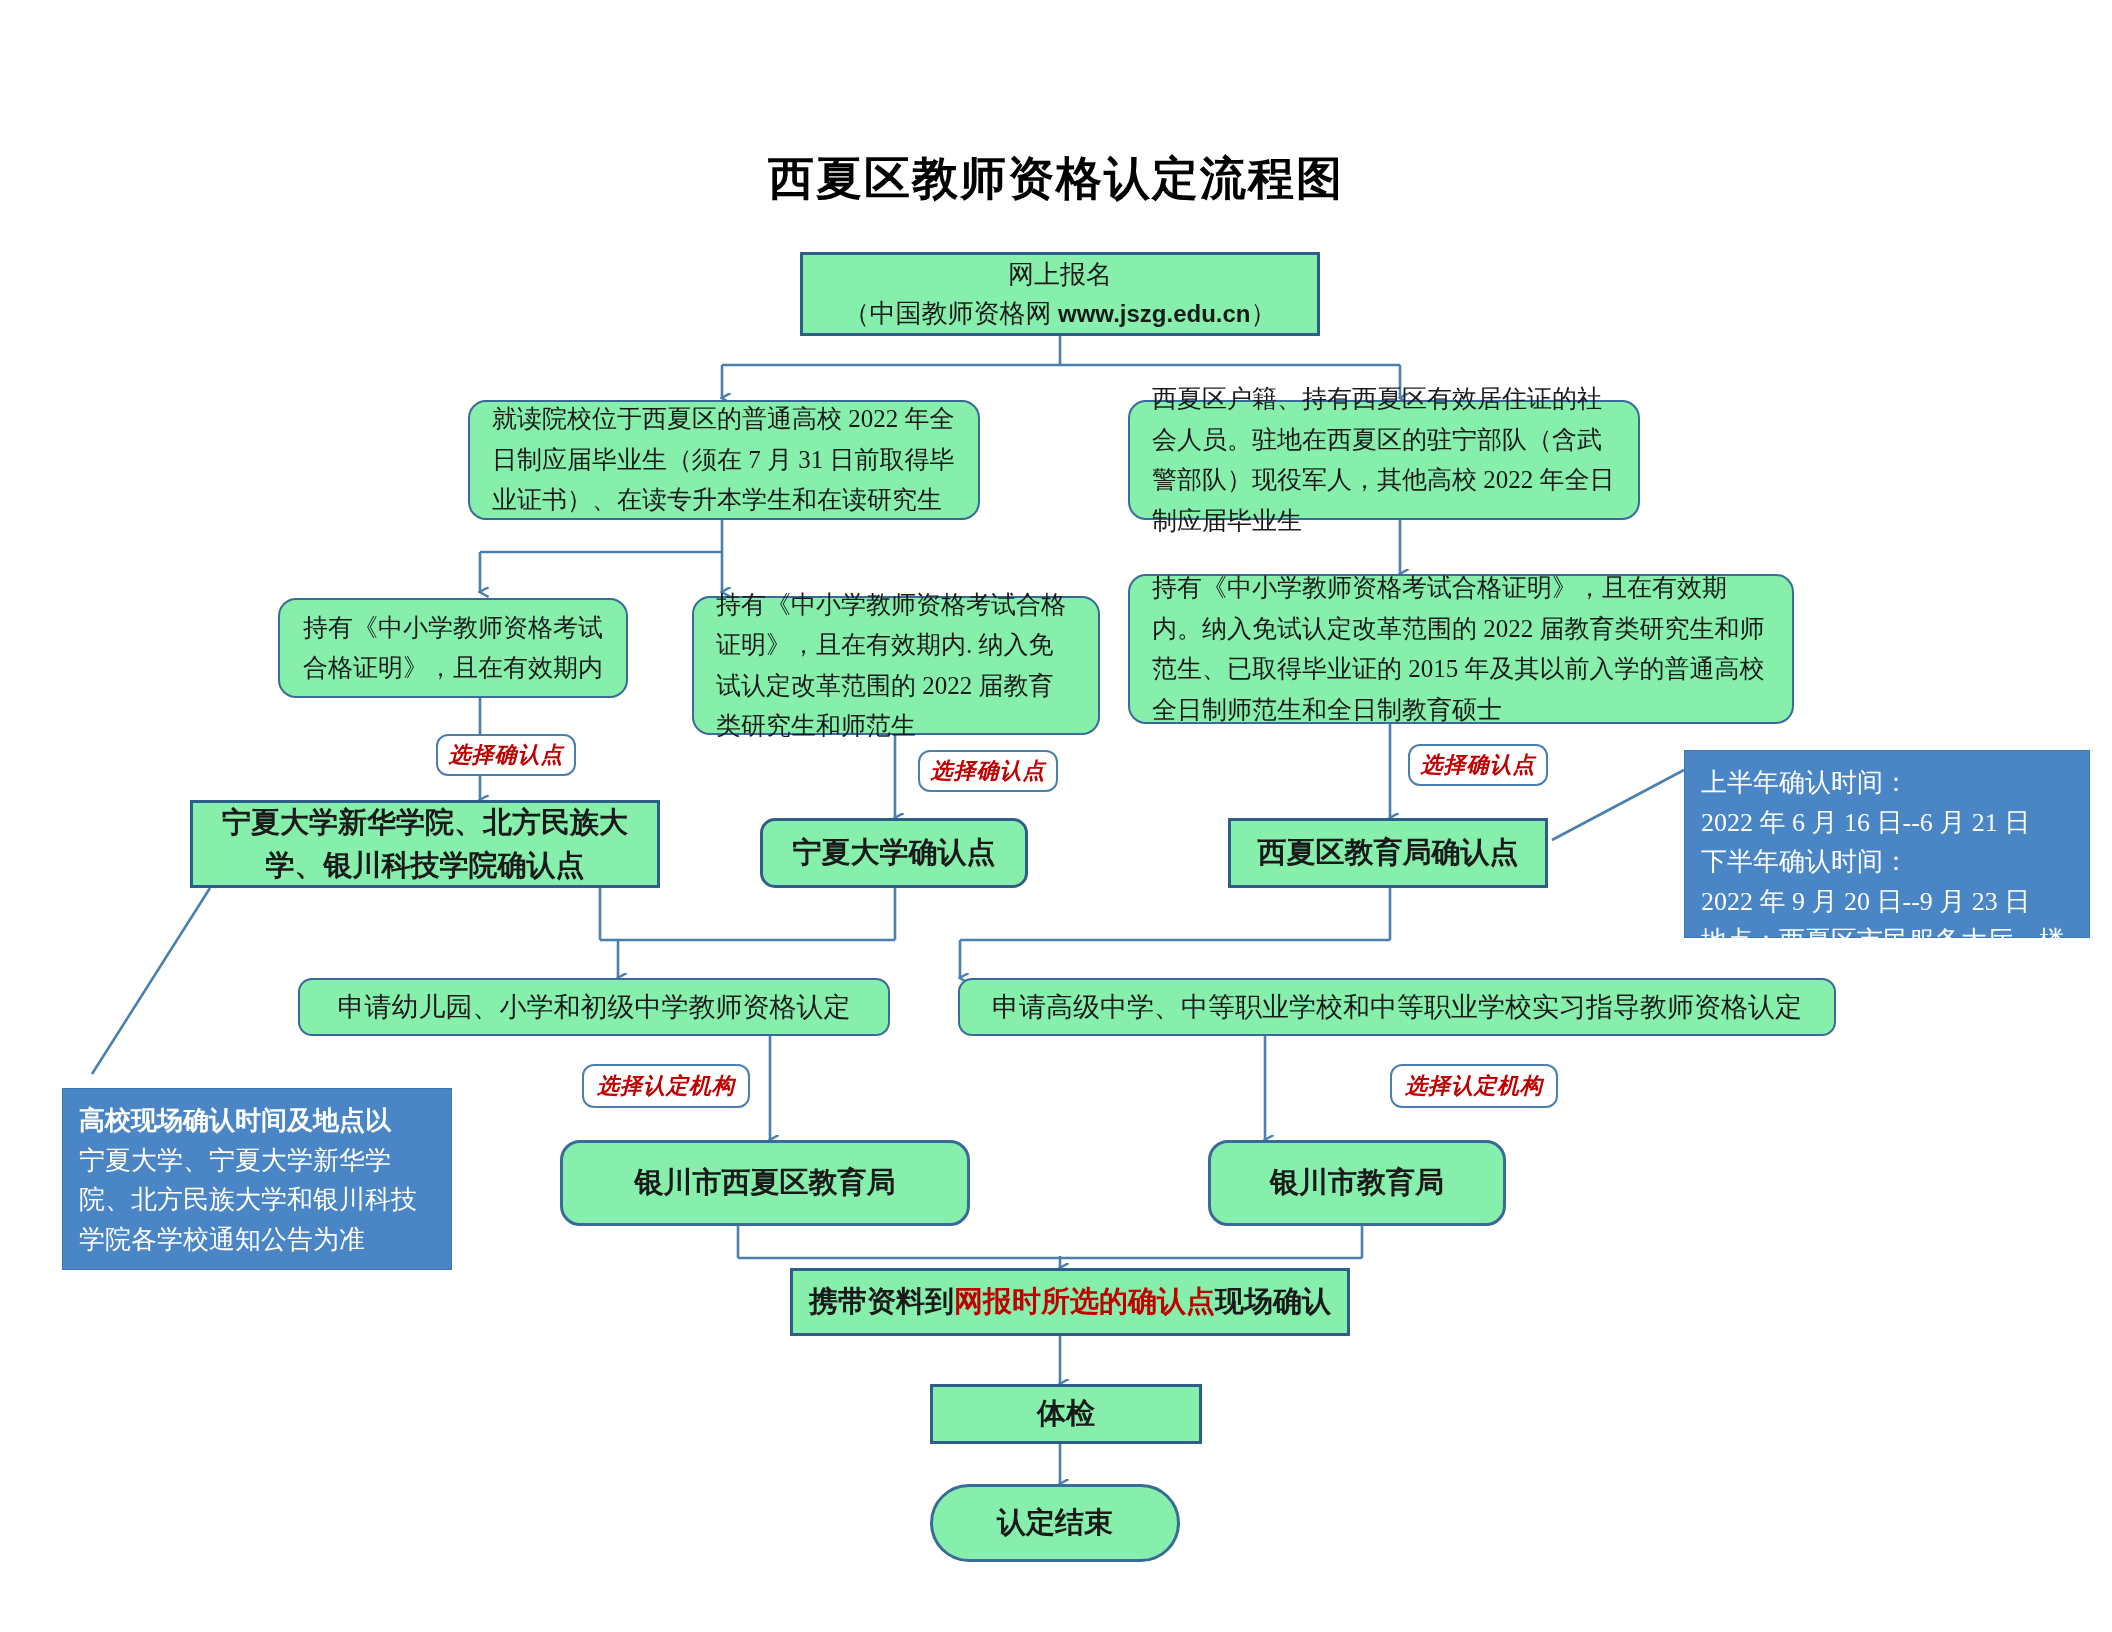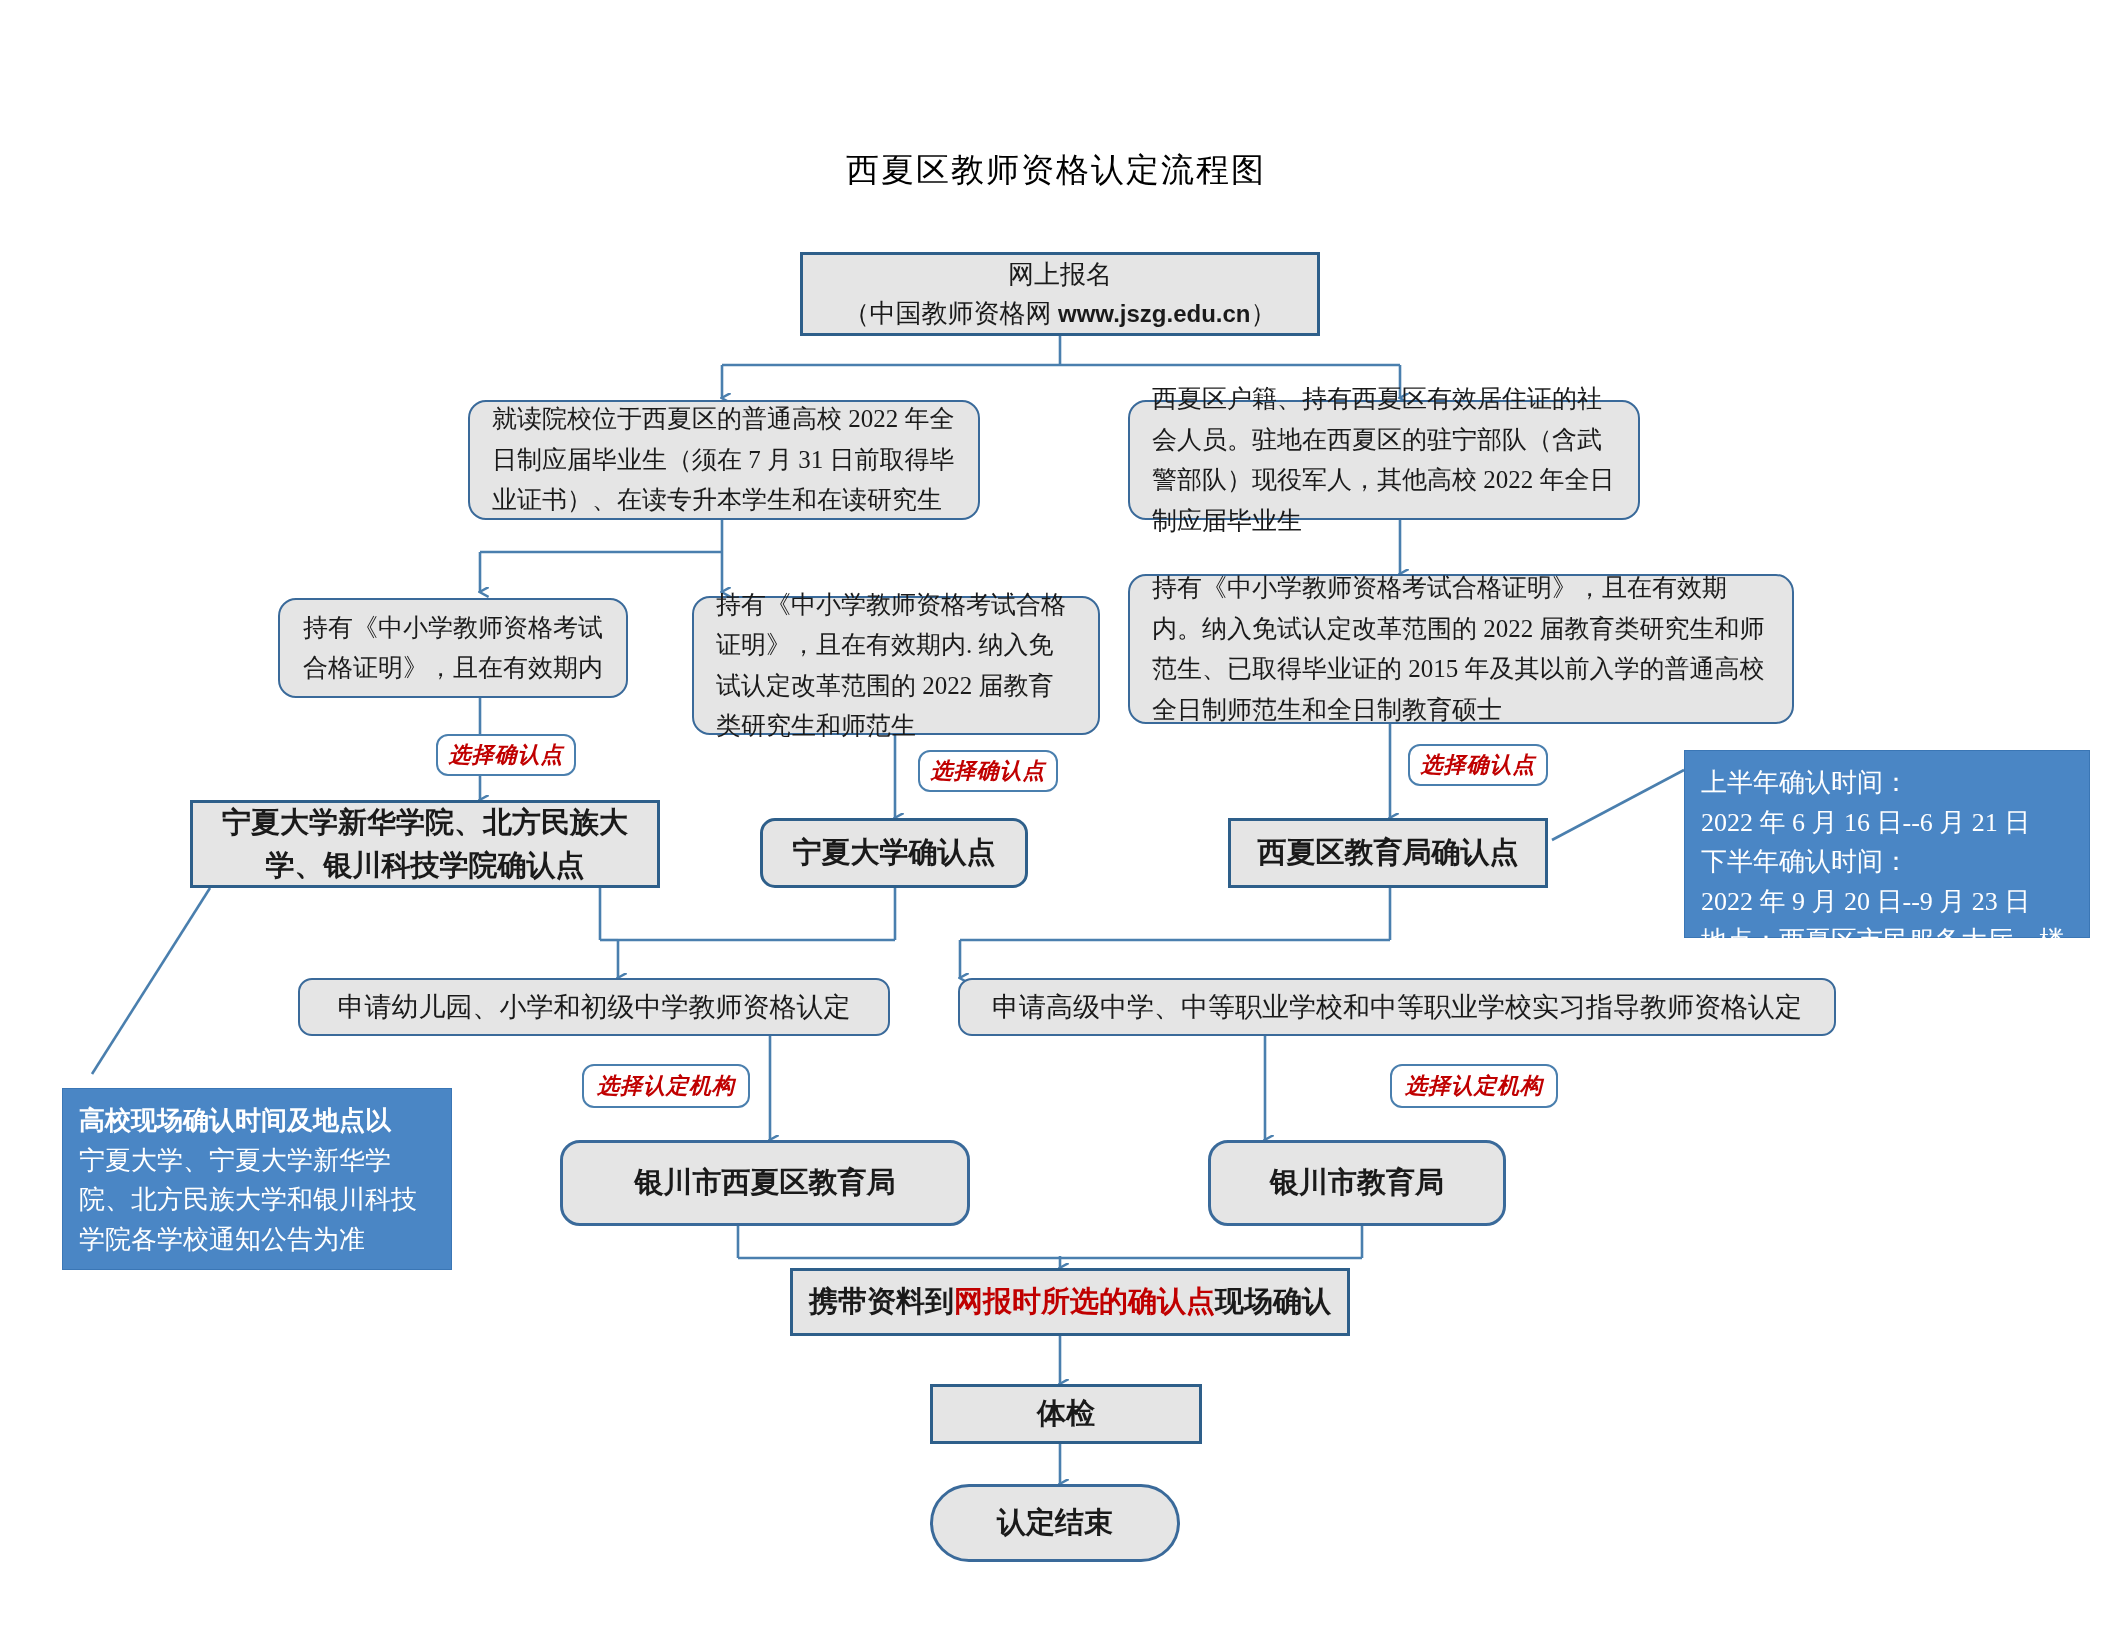--- a/index.html
+++ b/index.html
@@ -21,21 +21,21 @@
     pointer-events:none;
   }
   .node{
     position:absolute;
     box-sizing:border-box;
     display:flex;
     align-items:center;
     justify-content:center;
     text-align:center;
     color:#1a1a1a;
-    background:#e5e5e5;
+    background:#86efac;
     z-index:5;
   }
   .node .inner{width:100%;padding:0 12px;}
   
   .cond{
     border:2.5px solid #3a6a9a;
     border-radius:18px;
     font-size:25px;
     line-height:1.62;
     text-align:justify;
@@ -97,22 +97,22 @@
     z-index:6;
     text-align:left;
   }
   .bluebox .b1{font-weight:bold;}
   .red{color:#c00000;font-weight:bold;}
   .title{
     position:absolute;
     left:0; right:0;
     top:148px;
     text-align:center;
-    font-size:33px;
-    font-weight:normal;
+    font-size:46px;
+    font-weight:bold;
     letter-spacing:2px;
     color:#000;
     z-index:7;
   }
   .mono-url{font-family:"Liberation Sans","DejaVu Sans",sans-serif;font-weight:bold;font-size:24px;}
 </style>
 </head>
 <body>
 
 <div id="canvas">

